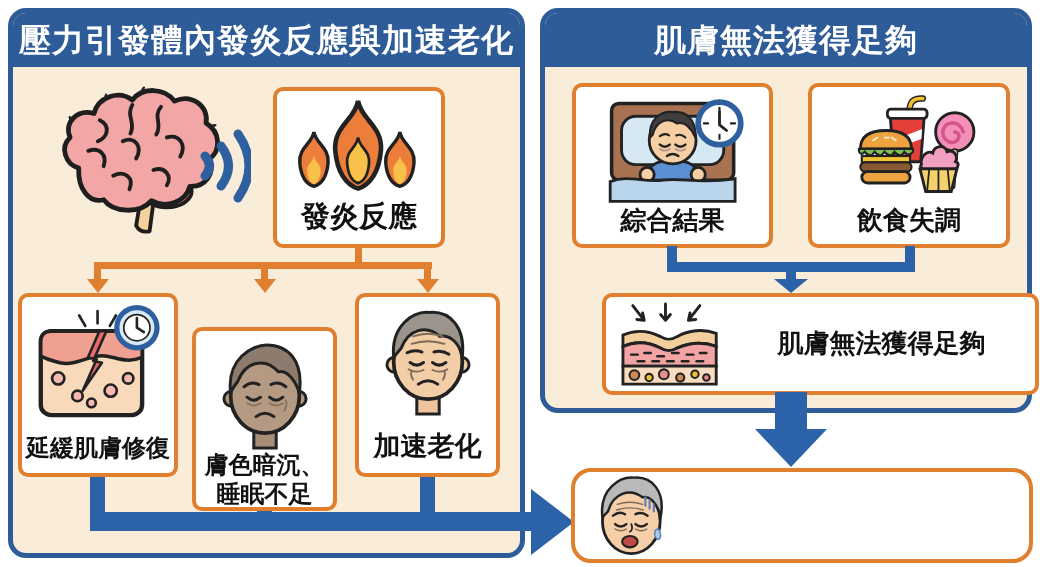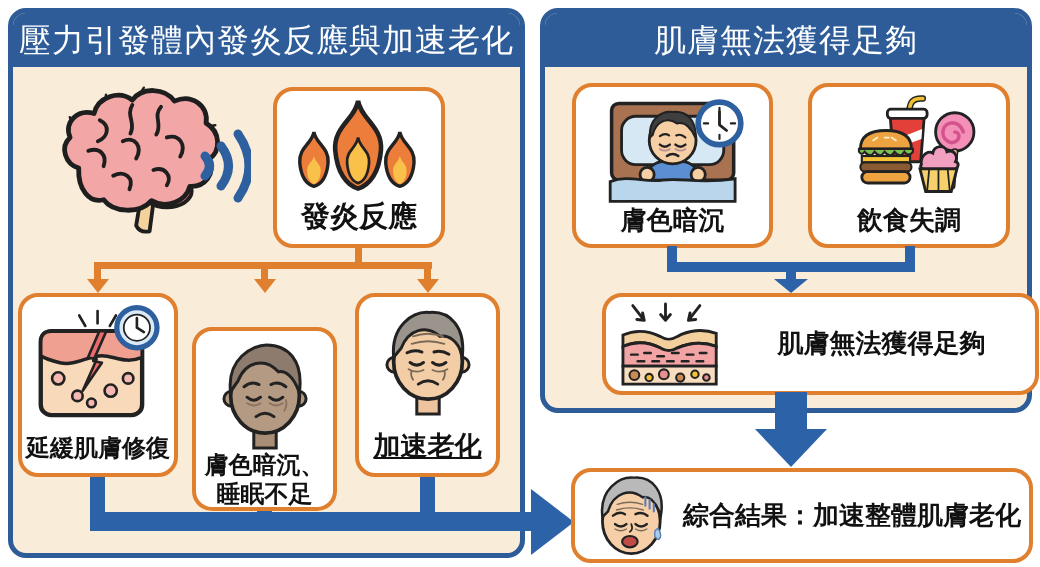--- a/index.html
+++ b/index.html
@@ -10,25 +10,25 @@
     --ink:#111111;
   }
   *{box-sizing:border-box;margin:0;padding:0;}
   html,body{background:#ffffff;}
   body{font-family:"DejaVu Sans","Liberation Sans",sans-serif;}
   .canvas{position:relative;width:1040px;height:567px;background:#ffffff;overflow:hidden;}
 
   .panel{position:absolute;border:5px solid var(--panel-blue);border-radius:18px;
          background:var(--panel-cream);overflow:hidden;}
   .panel-header{width:100%;background:var(--panel-blue);color:#ffffff;
-         font-size:32px;font-weight:400;text-align:center;line-height:54px;height:54px;
+         font-size:32px;font-weight:700;text-align:center;line-height:54px;height:54px;
          letter-spacing:1px;}
 
   .card{position:absolute;background:#ffffff;border:4px solid var(--accent-orange);
-        border-radius:20px;display:flex;flex-direction:column;align-items:center;
+        border-radius:10px;display:flex;flex-direction:column;align-items:center;
         justify-content:space-between;padding:8px 4px 10px 4px;}
   .card-label{font-weight:700;color:var(--ink);text-align:center;line-height:1.22;}
 
   .hline,.vline{position:absolute;}
   .o-line{background:var(--accent-orange);}
   .b-line{background:var(--flow-blue);}
 
   .arrow-down-o{position:absolute;width:0;height:0;
         border-left:11px solid transparent;border-right:11px solid transparent;
         border-top:14px solid var(--accent-orange);}
@@ -196,21 +196,21 @@
         </g>
         <g fill="none" stroke="#222" stroke-width="4" stroke-linecap="round">
           <path d="M32,64 q10,-5 20,-1"></path>
             <path d="M68,63 q10,-3 20,3"></path>
           <path d="M36,77 q9,7 18,0"></path>
             <path d="M66,77 q9,7 18,0"></path>
           <path d="M47,106 q13,-9 26,0"></path>
         </g>
       </svg>
     </span>
-    <div class="card-label" style="font-size:27px;text-decoration:underline;">加速老化</div>
+    <div class="card-label" style="font-size:27px;">加速老化</div>
   </div>
 
   <div class="panel" style="left:540px;top:8px;width:492px;height:405px;">
     <div class="panel-header">肌膚無法獲得足夠</div>
   </div>
 
   <div class="card" style="left:572px;top:83px;width:201px;height:165px;">
     <span>
       <svg width="182" height="110" viewBox="0 0 205 155">
         <rect x="16" y="12" width="172" height="108" rx="10" fill="#a97352" stroke="#222" stroke-width="5"></rect>
@@ -235,21 +235,21 @@
         <circle cx="168" cy="40" r="30" fill="#ffffff" stroke="#2e5f9e" stroke-width="8"></circle>
         <g stroke="#222" stroke-width="3" stroke-linecap="round">
           <path d="M168,18 v6"></path>
             <path d="M190,40 h-6"></path>
             <path d="M168,62 v-6"></path>
             <path d="M146,40 h6"></path>
         </g>
         <path d="M168,42 L168,24 M168,42 L178,50" stroke="#222" stroke-width="4" stroke-linecap="round" fill="none"></path>
       </svg>
     </span>
-    <div class="card-label" style="font-size:26px;">膚色暗沉</div>
+    <div class="card-label" style="font-size:26px;">綜合結果</div>
   </div>
 
   <div class="card" style="left:808px;top:83px;width:202px;height:165px;justify-content:space-between;">
     <span>
       <svg width="182" height="110" viewBox="0 0 205 155">
         <circle cx="167" cy="52" r="27" fill="#f48fb8" stroke="#222" stroke-width="4"></circle>
         <path d="M167,52 a6,6 0 0 1 6,6 a10,10 0 0 1 -16,7 a14,14 0 0 1 7,-26 a18,18 0 0 1 15,13" fill="none" stroke="#d4538c" stroke-width="5" stroke-linecap="round"></path>
         <path d="M167,80 L163,128" stroke="#222" stroke-width="10" stroke-linecap="round"></path>
         <path d="M167,80 L163,128" stroke="#d9b98a" stroke-width="6" stroke-linecap="round"></path>
         <path d="M103,22 C104,10 108,4 122,5" fill="none" stroke="#222" stroke-width="9" stroke-linecap="round"></path>
@@ -339,16 +339,15 @@
           <path d="M28,62 q9,-7 17,-2"></path>
             <path d="M60,60 q9,-4 17,2"></path>
           <path d="M31,74 q8,7 16,0"></path>
             <path d="M60,74 q8,7 16,0"></path>
           <path d="M54,74 q3,8 -2,11" stroke-width="2.5"></path>
         </g>
         <ellipse cx="52" cy="99" rx="11" ry="8" fill="#c14b45" stroke="#222" stroke-width="3"></ellipse>
         <path d="M92,80 q7,11 1,16 q-8,-2 -5,-13 Z" fill="#a8cdeb" stroke="#5b7fb5" stroke-width="2"></path>
       </svg>
     </span>
-    <div class="card-label" style="font-size:26px;text-align:left;">綜合結果：加速整體肌膚老化</div>
   </div>
 
 </div>
 
 </body></html>

